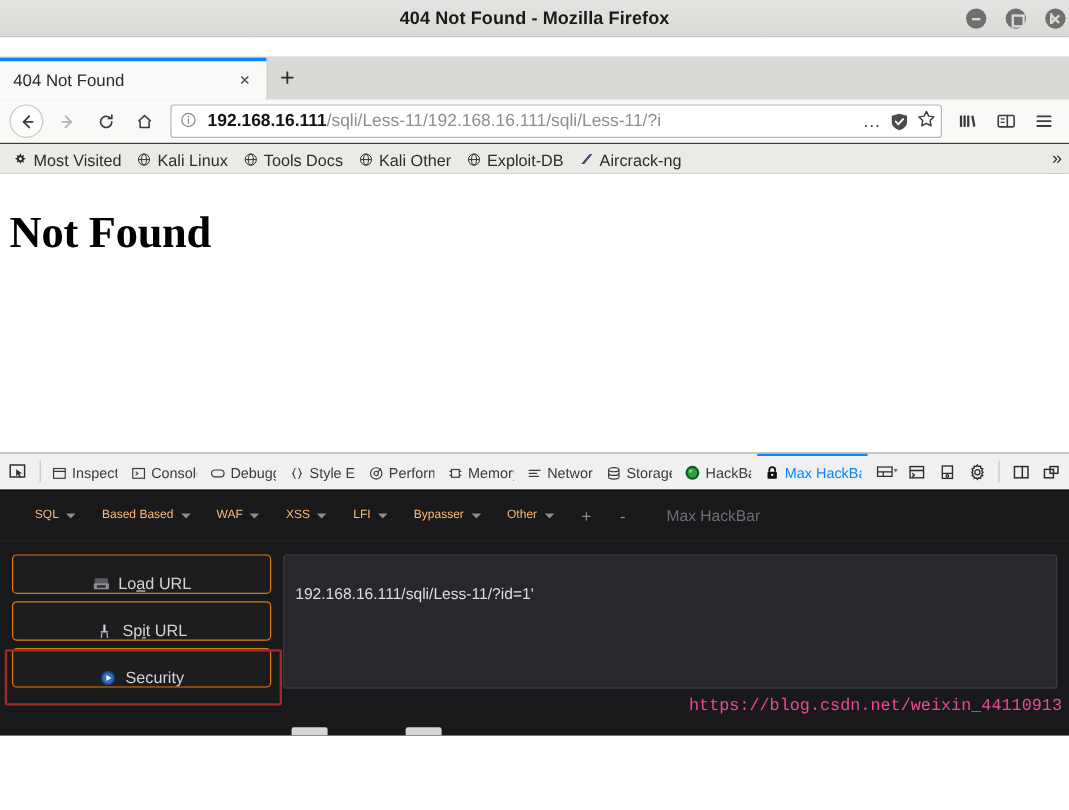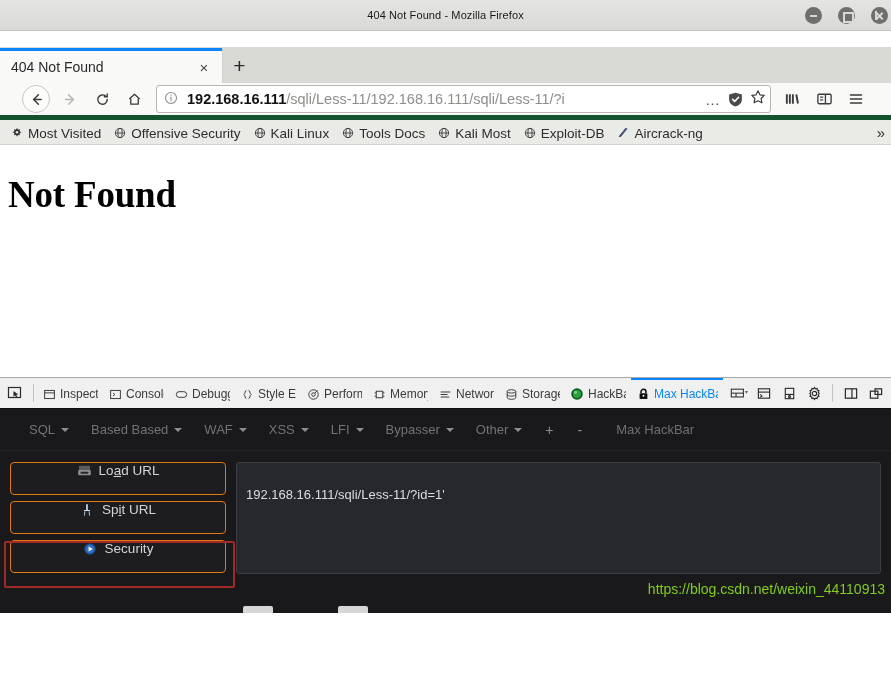--- a/index.html
+++ b/index.html
@@ -18,21 +18,21 @@
   .titlebar {
     height: 31px;
     background: linear-gradient(to bottom, #e4e4e2 0%, #d9d9d6 100%);
     border-bottom: 1px solid #c6c6c3;
     display: flex; align-items: center;
     position: relative;
   }
   .titlebar-title {
     position: absolute; left: 0; right: 0;
     text-align: center;
-    font-size: 11px; font-weight: normal; color: #1a1a1a;
+    font-size: 15px; font-weight: bold; color: #1a1a1a;
     letter-spacing: 0.1px;
   }
   .wincontrols {
     position: absolute; right: 0; top: 0; height: 31px;
     display: flex; align-items: center; gap: 16px; padding-right: 3px;
   }
   .wc {
     width: 17px; height: 17px; border-radius: 50%;
     background: #6f6f6f;
     position: relative;
@@ -86,22 +86,22 @@
     display: flex; align-items: center; justify-content: center;
     color: #2b2b2b; font-size: 21px; font-weight: 300;
     border-left: 1px solid #cfcfcc;
   }
 
   
   .navbar {
     height: 37px;
     background: #f9f9f8;
     display: flex; align-items: center;
-    padding: 0 20px;
-    border-bottom: 5px solid #14532d;
+    padding: 0 6px;
+    border-bottom: 1px solid #14532d;
   }
   .navbtn {
     width: 32px; height: 32px;
     display: flex; align-items: center; justify-content: center;
     color: #3b3b3b;
     flex: none;
   }
   .navbtn.back {
     border: 1px solid #c8c8c4; border-radius: 50%;
     width: 28px; height: 28px; margin-right: 4px; margin-left: 2px;
@@ -218,21 +218,21 @@
     border-top: 1px solid #0d0d0e;
   }
   .hb-menu {
     height: 42px;
     display: flex; align-items: center;
     padding-left: 18px;
     border-bottom: 1px solid #232326;
     position: relative;
   }
   .hb-menu-item {
-    font-size: 13px; color: #737373;
+    font-size: 10px; color: #fdba74;
     padding: 4px 11px;
     display: flex; align-items: center; gap: 6px;
     white-space: nowrap;
   }
   .caret {
     width: 0; height: 0;
     border-left: 4px solid transparent;
     border-right: 4px solid transparent;
     border-top: 4px solid #8d8d90;
     display: inline-block;
@@ -249,21 +249,21 @@
     gap: 10px;
   }
   .hb-buttons { width: 216px; display: flex; flex-direction: column; gap: 6px; flex: none; }
   .hb-btn {
     height: 33px;
     background: #1d1d20;
     border: 1px solid #e07b12;
     border-radius: 4px;
     color: #d4d4d6;
     font-size: 13.5px;
-    display: flex; align-items: flex-start; justify-content: center; gap: 7px;
+    display: flex; align-items: flex-end; justify-content: center; gap: 7px;
   }
   .hb-btn u { text-decoration: underline; }
   .hb-btn .bicon { width: 15px; height: 15px; display:flex; align-items:center; justify-content:center; }
   .hb-textarea {
     flex: 1;
     height: 112px;
     background: #26282c;
     border: 1px solid #3b3e44;
     border-radius: 3px;
     color: #dcdde0;
@@ -278,22 +278,23 @@
     position: absolute;
     left: 4px; top: 132px;
     width: 231px; height: 47px;
     border: 2px solid #a32828;
     border-radius: 2px;
     pointer-events: none;
   }
   .watermark {
     position: absolute;
     right: 6px; bottom: 16px;
-    font-size: 14px; color: #84cc16;
+    font-size: 14px; color: #ec4899;
     white-space: nowrap;
+    font-family: Liberation Mono, monospace;
   }
   .bottom-chip {
     position: absolute; bottom: 0;
     height: 7px; width: 30px;
     background: #d6d6d6;
     border-radius: 2px 2px 0 0;
   }
   .bottom-chip.c1 { left: 243px; }
   .bottom-chip.c2 { left: 338px; }
 </style>
@@ -411,51 +412,41 @@
       <span>Most Visited</span>
     </div>
     <div class="bm">
       <span class="bmicon">
         <svg width="12" height="12" viewBox="0 0 16 16" fill="none" stroke="#2d2d2d" stroke-width="1.1">
             <circle cx="8" cy="8" r="6.2"></circle>
             <ellipse cx="8" cy="8" rx="2.8" ry="6.2"></ellipse>
             <line x1="1.9" y1="8" x2="14.1" y2="8"></line>
           </svg>
       </span>
-      <span>Offensive Security</span>
+      <span>Kali Linux</span>
     </div>
     <div class="bm">
       <span class="bmicon">
         <svg width="12" height="12" viewBox="0 0 16 16" fill="none" stroke="#2d2d2d" stroke-width="1.1">
             <circle cx="8" cy="8" r="6.2"></circle>
             <ellipse cx="8" cy="8" rx="2.8" ry="6.2"></ellipse>
             <line x1="1.9" y1="8" x2="14.1" y2="8"></line>
           </svg>
       </span>
-      <span>Kali Linux</span>
+      <span>Tools Docs</span>
     </div>
     <div class="bm">
       <span class="bmicon">
         <svg width="12" height="12" viewBox="0 0 16 16" fill="none" stroke="#2d2d2d" stroke-width="1.1">
             <circle cx="8" cy="8" r="6.2"></circle>
             <ellipse cx="8" cy="8" rx="2.8" ry="6.2"></ellipse>
             <line x1="1.9" y1="8" x2="14.1" y2="8"></line>
           </svg>
       </span>
-      <span>Tools Docs</span>
-    </div>
-    <div class="bm">
-      <span class="bmicon">
-        <svg width="12" height="12" viewBox="0 0 16 16" fill="none" stroke="#2d2d2d" stroke-width="1.1">
-            <circle cx="8" cy="8" r="6.2"></circle>
-            <ellipse cx="8" cy="8" rx="2.8" ry="6.2"></ellipse>
-            <line x1="1.9" y1="8" x2="14.1" y2="8"></line>
-          </svg>
-      </span>
-      <span>Kali Most</span>
+      <span>Kali Other</span>
     </div>
     <div class="bm">
       <span class="bmicon">
         <svg width="12" height="12" viewBox="0 0 16 16" fill="none" stroke="#2d2d2d" stroke-width="1.1">
             <circle cx="8" cy="8" r="6.2"></circle>
             <ellipse cx="8" cy="8" rx="2.8" ry="6.2"></ellipse>
             <line x1="1.9" y1="8" x2="14.1" y2="8"></line>
           </svg>
       </span>
       <span>Exploit-DB</span>

